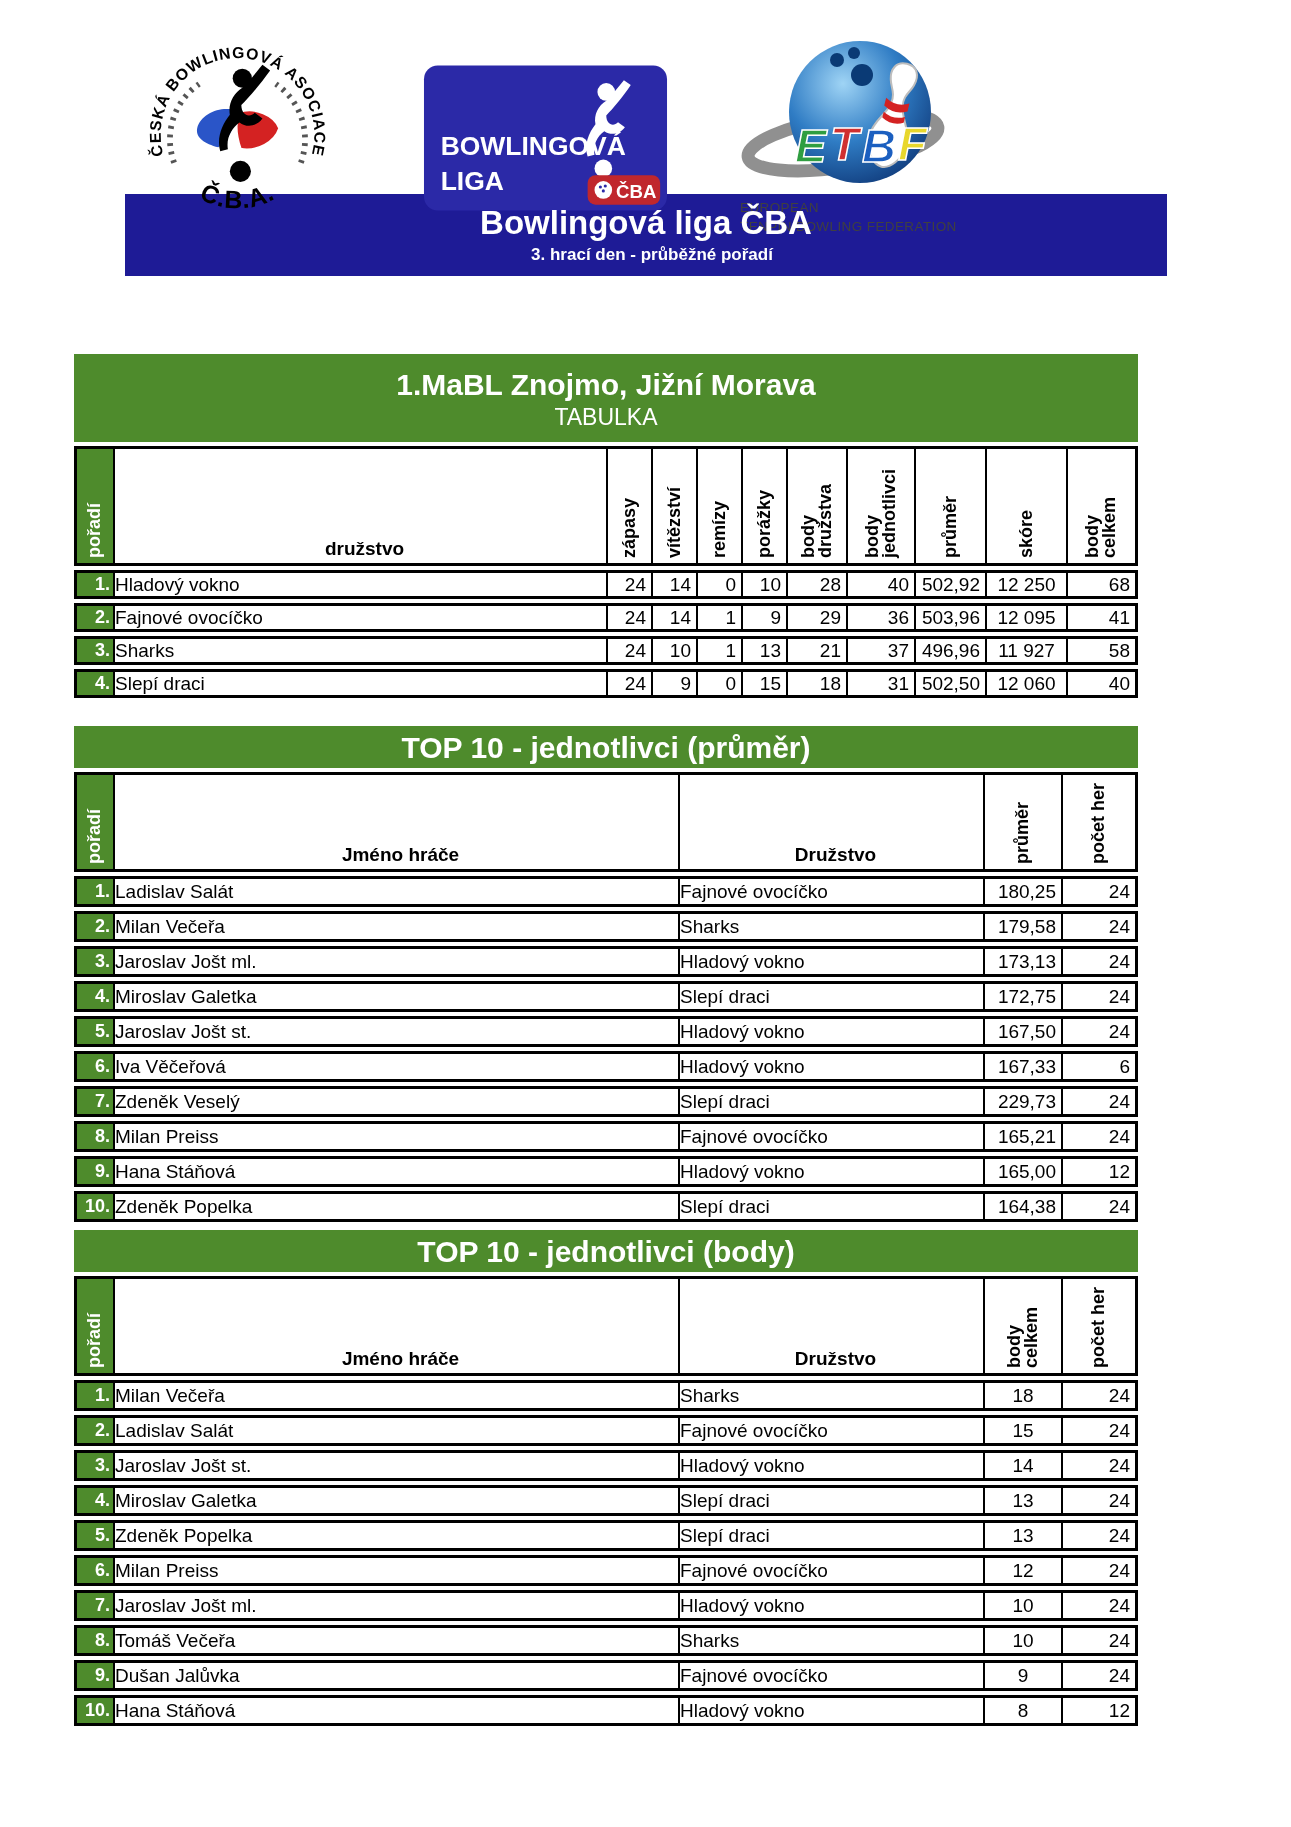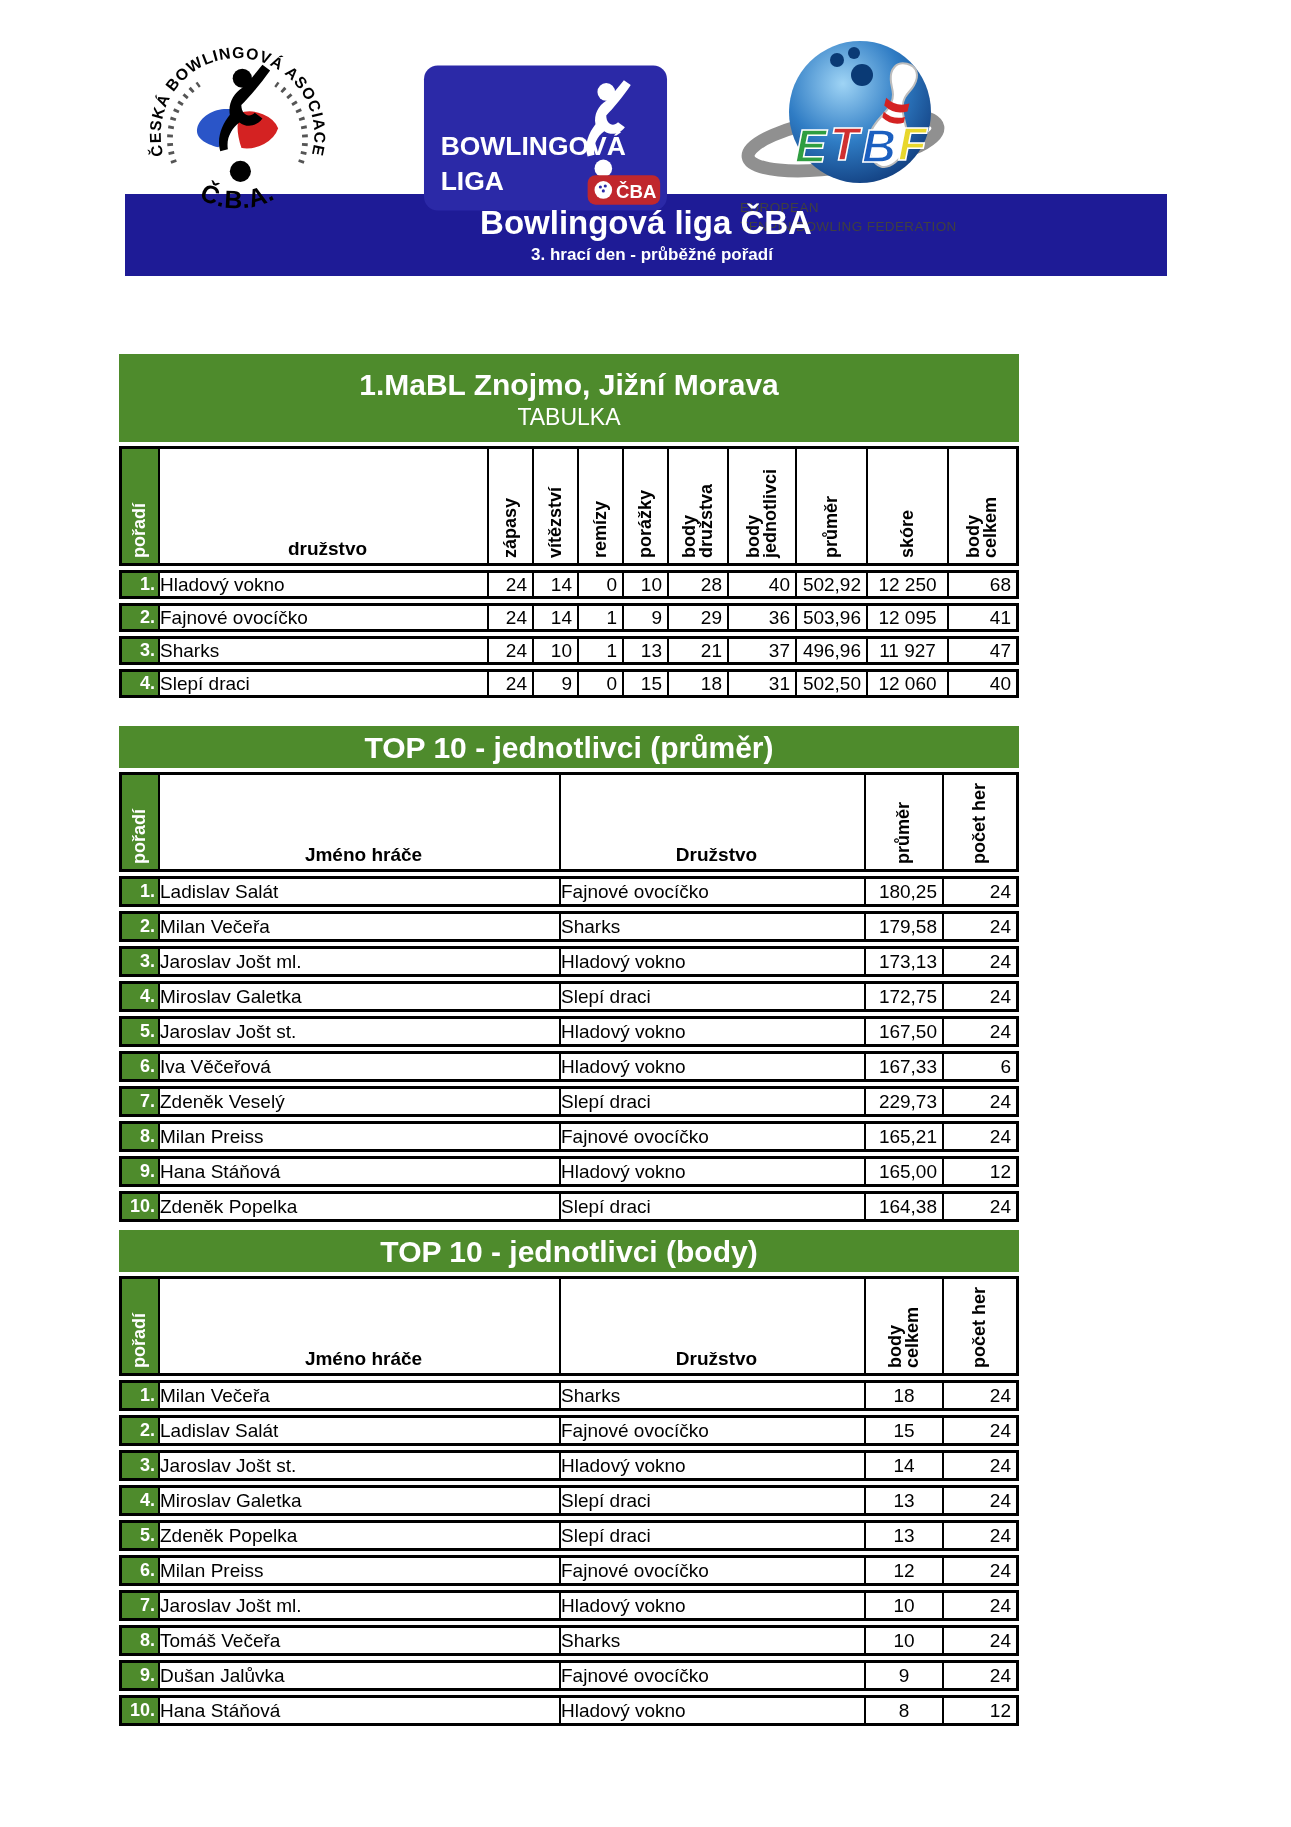--- a/index.html
+++ b/index.html
@@ -19,21 +19,21 @@
   .logo-etbf{flex:none;margin-left:72px;width:218px;}
   .etbf-caption{font-weight:400;font-size:13.5px;line-height:1.25;letter-spacing:.4px;color:#404040;margin-top:2px;}
 
   
   .banner{margin:0 0 0 125px;margin-top:-1px;width:1042px;height:82px;background:var(--navy);
           display:flex;flex-direction:column;align-items:center;justify-content:center;}
   .banner-title{color:#fff;font-weight:700;font-size:33px;line-height:1.1;}
   .banner-subtitle{color:#fff;font-weight:700;font-size:17px;margin-top:3px;margin-left:12px;}
 
   
-  .section{margin-left:119px;width:900px;}
+  .section{margin-left:74px;width:1064px;}
   .sec1{margin-top:78px;}
   .sec2{margin-top:28px;}
   .sec3{margin-top:8px;}
   .band{background:var(--green);color:#fff;text-align:center;display:flex;flex-direction:column;justify-content:center;margin-bottom:4px;}
   .band-tall{height:88px;}
   .band-short{height:42px;}
   .band-title{font-weight:700;font-size:30px;line-height:1.3;}
   .band-sub{font-weight:400;font-size:23px;line-height:1.2;}
 
   
@@ -223,21 +223,21 @@
           <div class="cell c-rank rank">3.</div>
           <div class="cell c-team name">Sharks</div>
           <div class="cell c-n num">24</div>
           <div class="cell c-n num">10</div>
           <div class="cell c-n num">1</div>
           <div class="cell c-n num">13</div>
           <div class="cell c-bd num">21</div>
           <div class="cell c-bj num">37</div>
           <div class="cell c-pr num">496,96</div>
           <div class="cell c-sk cen">11 927</div>
-          <div class="cell c-bc num">47</div>
+          <div class="cell c-bc num">58</div>
         </div>
         <div class="trow t1row">
           <div class="cell c-rank rank">4.</div>
           <div class="cell c-team name">Slepí draci</div>
           <div class="cell c-n num">24</div>
           <div class="cell c-n num">9</div>
           <div class="cell c-n num">0</div>
           <div class="cell c-n num">15</div>
           <div class="cell c-bd num">18</div>
           <div class="cell c-bj num">31</div>

